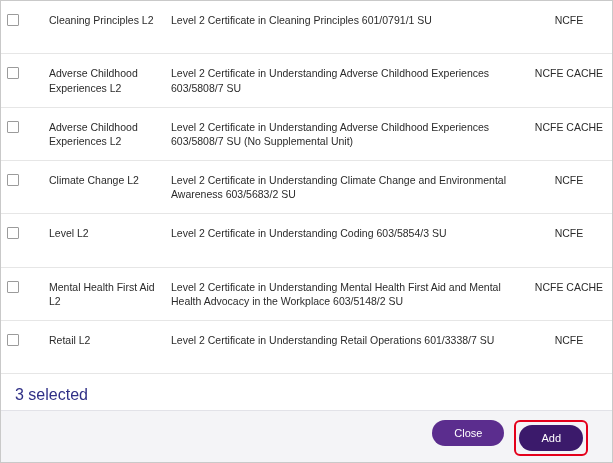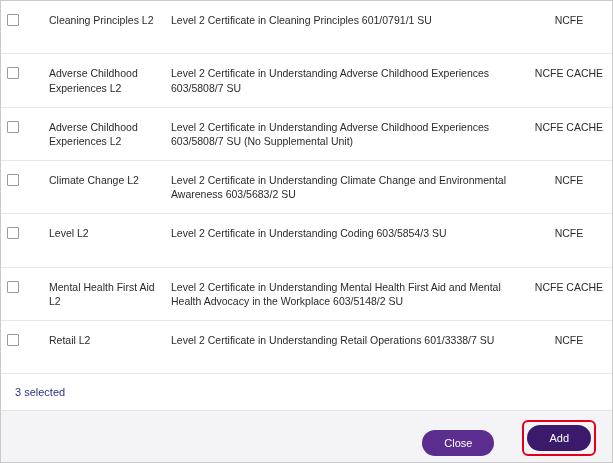--- a/index.html
+++ b/index.html
@@ -78,41 +78,41 @@
     margin-top: 1px;
   }
   .selected-bar {
     position: absolute;
     left: 0;
     right: 0;
     bottom: 52px;
     height: 32px;
     box-sizing: border-box;
     padding: 8px 0 0 14px;
-    font-size: 11px;
+    font-size: 16px;
     color: #2f2f86;
     background: #ffffff;
   }
   .footer {
     position: absolute;
     left: 0;
     right: 0;
     bottom: 0;
     height: 52px;
     box-sizing: border-box;
     background: #f4f4f7;
     border-top: 1px solid #e2e2e8;
   }
   .footer-inner {
     position: absolute;
-    right: 16px;
+    right: 24px;
     top: 9px;
     display: flex;
-    align-items: flex-end;
-    gap: 28px;
+    align-items: flex-start;
+    gap: 10px;
   }
   .btn {
     border: none;
     border-radius: 14px;
     color: #ffffff;
     font-family: "Liberation Sans", sans-serif;
     font-size: 11px;
     padding: 0 22px;
     height: 26px;
     line-height: 26px;

